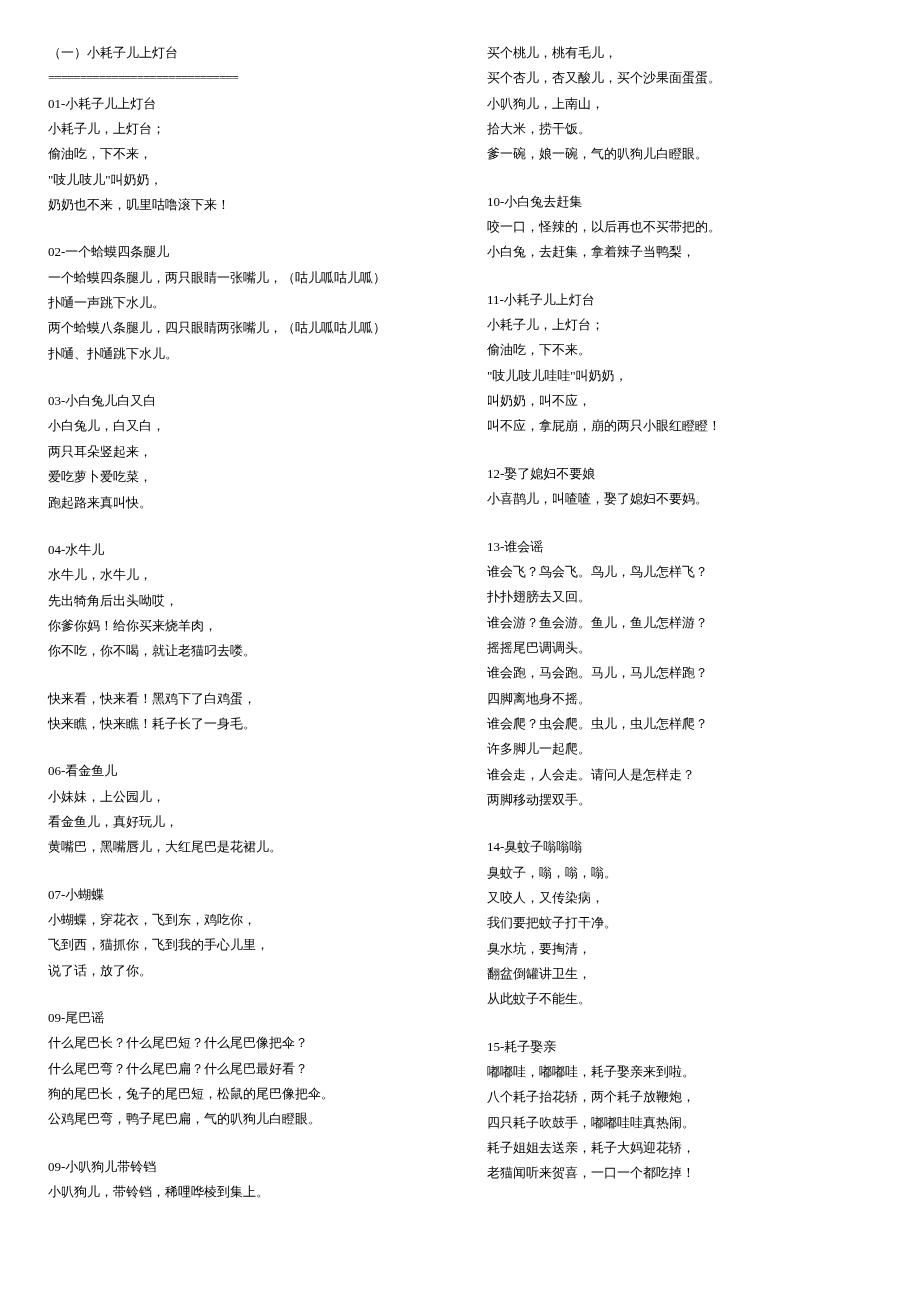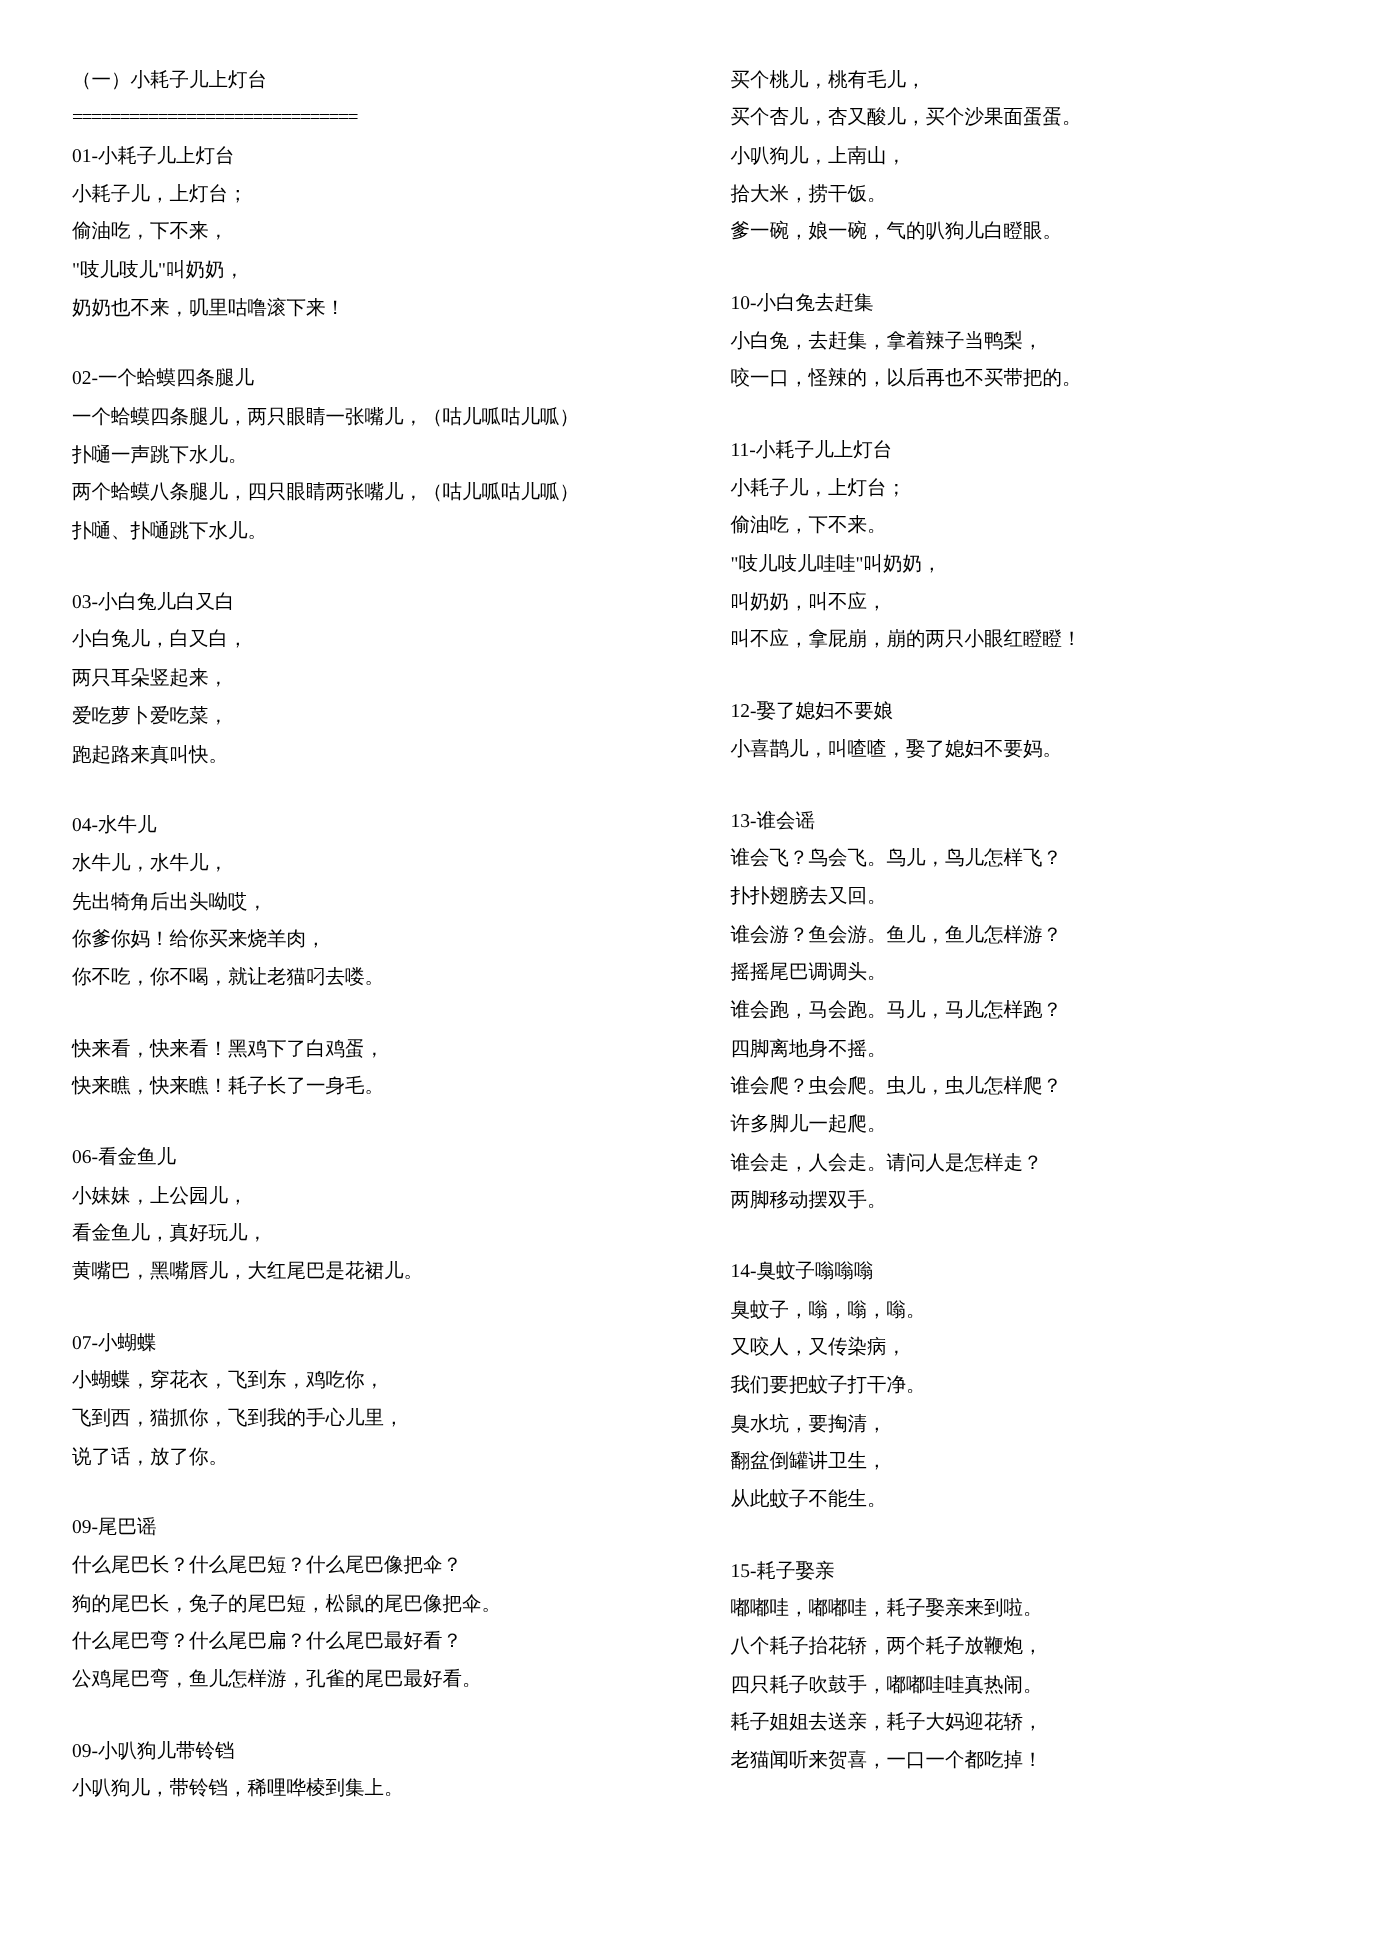--- a/index.html
+++ b/index.html
@@ -85,43 +85,43 @@
         </div>
         <div class="entry-block">
           <p class="line">07-小蝴蝶</p>
           <p class="line">小蝴蝶，穿花衣，飞到东，鸡吃你，</p>
           <p class="line">飞到西，猫抓你，飞到我的手心儿里，</p>
           <p class="line">说了话，放了你。</p>
         </div>
         <div class="entry-block">
           <p class="line">09-尾巴谣</p>
           <p class="line">什么尾巴长？什么尾巴短？什么尾巴像把伞？</p>
+          <p class="line">什么尾巴弯？什么尾巴扁？什么尾巴最好看？</p>
           <p class="line">狗的尾巴长，兔子的尾巴短，松鼠的尾巴像把伞。</p>
-          <p class="line">什么尾巴弯？什么尾巴扁？什么尾巴最好看？</p>
-          <p class="line">公鸡尾巴弯，鱼儿怎样游，孔雀的尾巴最好看。</p>
+          <p class="line">公鸡尾巴弯，鸭子尾巴扁，气的叭狗儿白瞪眼。</p>
         </div>
         <div class="entry-block">
           <p class="line">09-小叭狗儿带铃铛</p>
           <p class="line">小叭狗儿，带铃铛，稀哩哗棱到集上。</p>
         </div>
       </div>
   </div>
   <div class="col">
     <div class="entry-block" id="right-lead">
         <p class="line">买个桃儿，桃有毛儿，</p>
         <p class="line">买个杏儿，杏又酸儿，买个沙果面蛋蛋。</p>
         <p class="line">小叭狗儿，上南山，</p>
         <p class="line">拾大米，捞干饭。</p>
         <p class="line">爹一碗，娘一碗，气的叭狗儿白瞪眼。</p>
       </div>
     <div id="right-blocks">
         <div class="entry-block">
           <p class="line">10-小白兔去赶集</p>
+          <p class="line">咬一口，怪辣的，以后再也不买带把的。</p>
           <p class="line">小白兔，去赶集，拿着辣子当鸭梨，</p>
-          <p class="line">咬一口，怪辣的，以后再也不买带把的。</p>
         </div>
         <div class="entry-block">
           <p class="line">11-小耗子儿上灯台</p>
           <p class="line">小耗子儿，上灯台；</p>
           <p class="line">偷油吃，下不来。</p>
           <p class="line">"吱儿吱儿哇哇"叫奶奶，</p>
           <p class="line">叫奶奶，叫不应，</p>
           <p class="line">叫不应，拿屁崩，崩的两只小眼红瞪瞪！</p>
         </div>
         <div class="entry-block">

